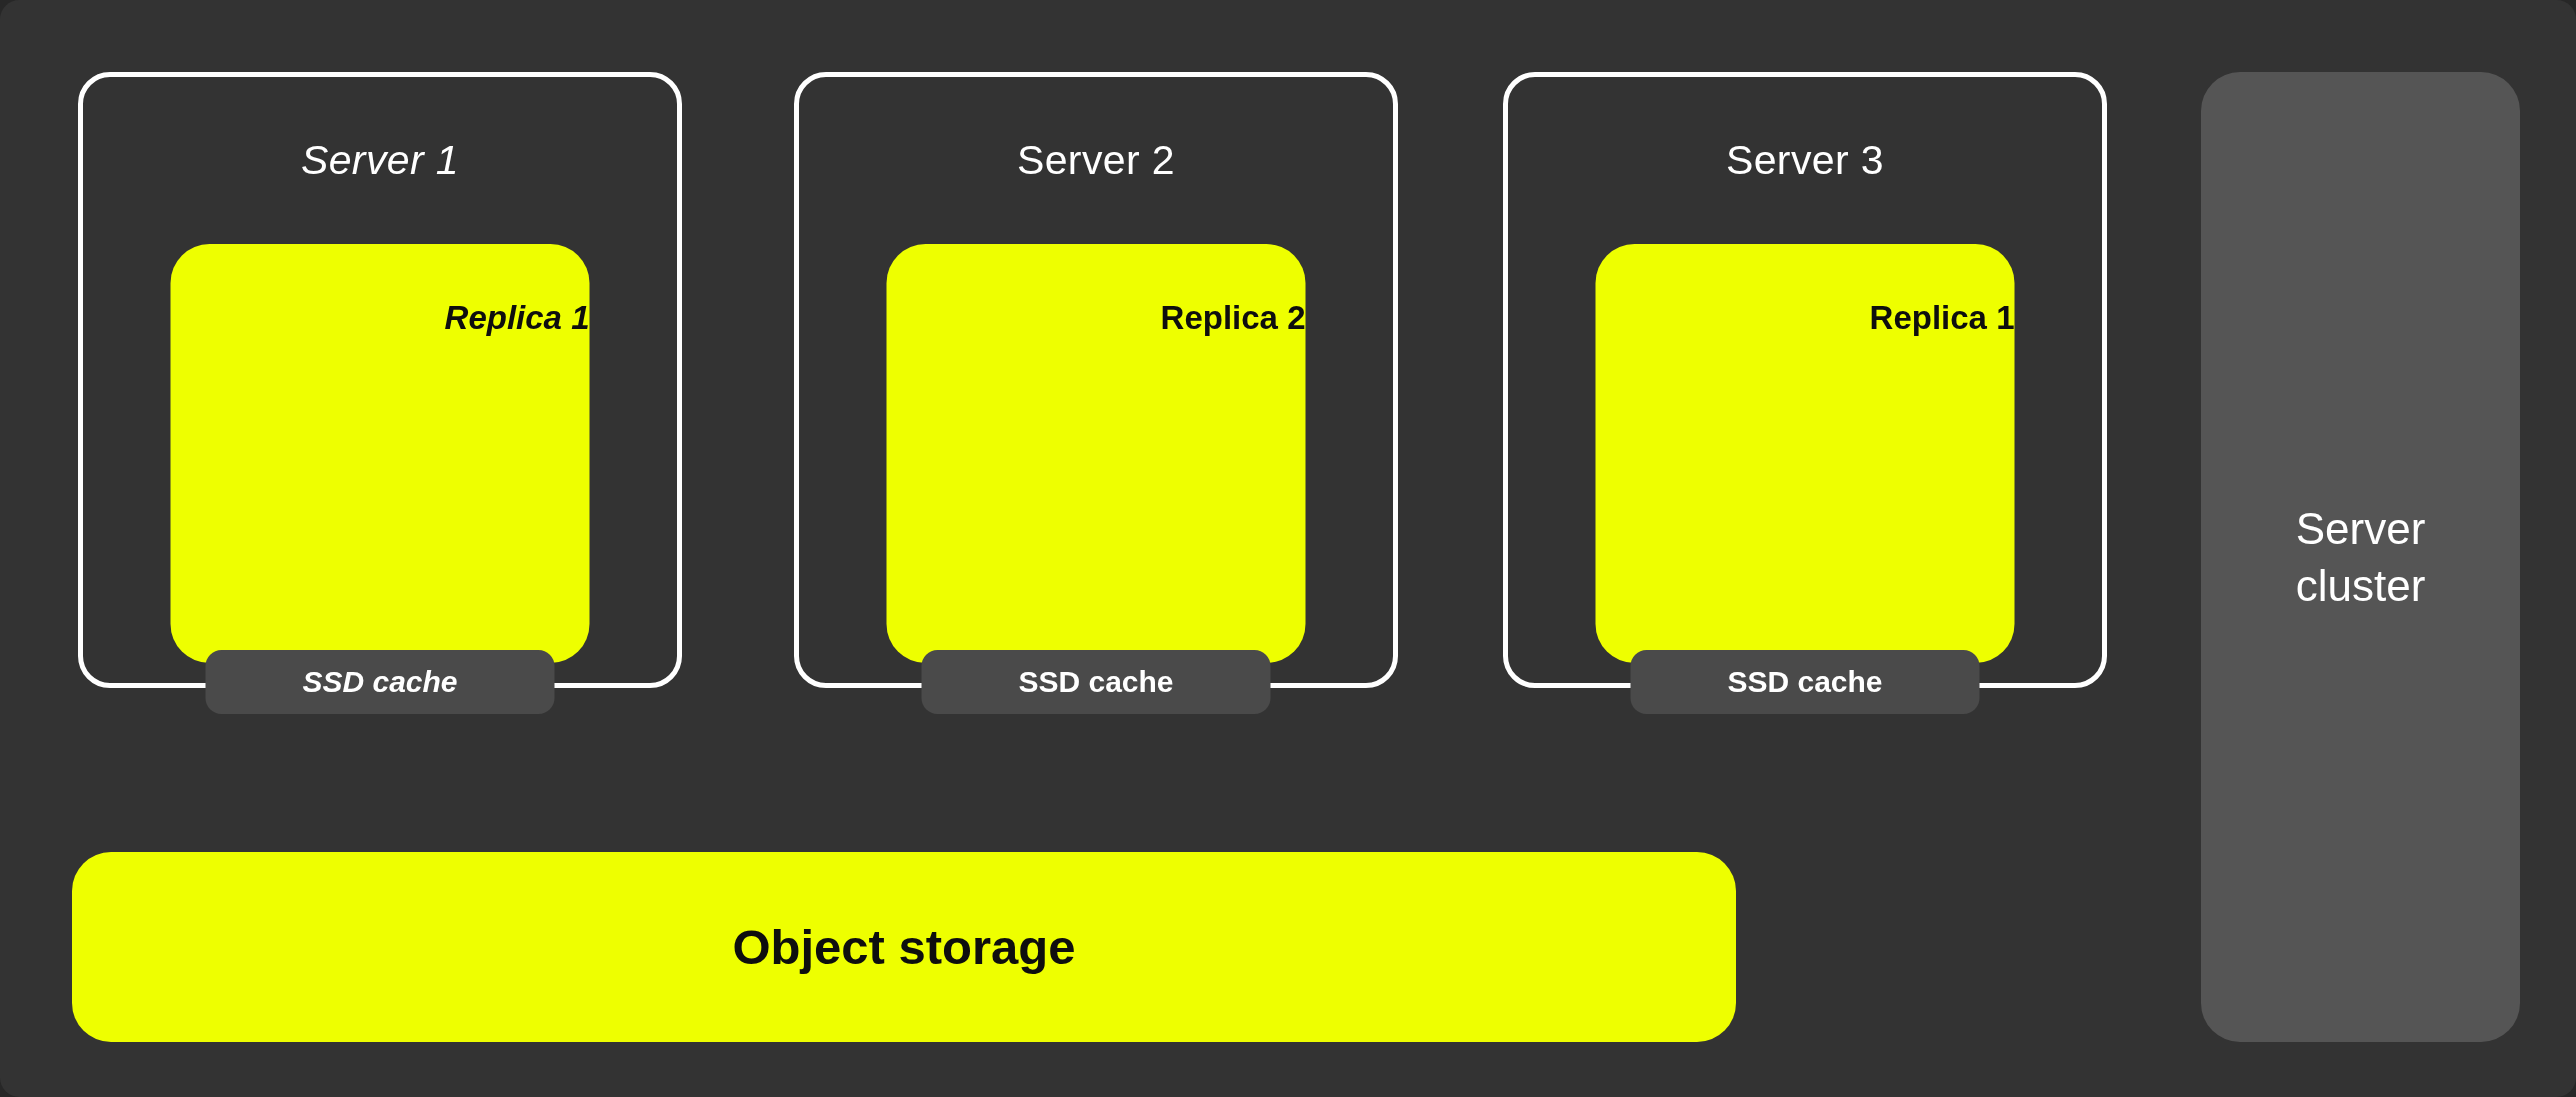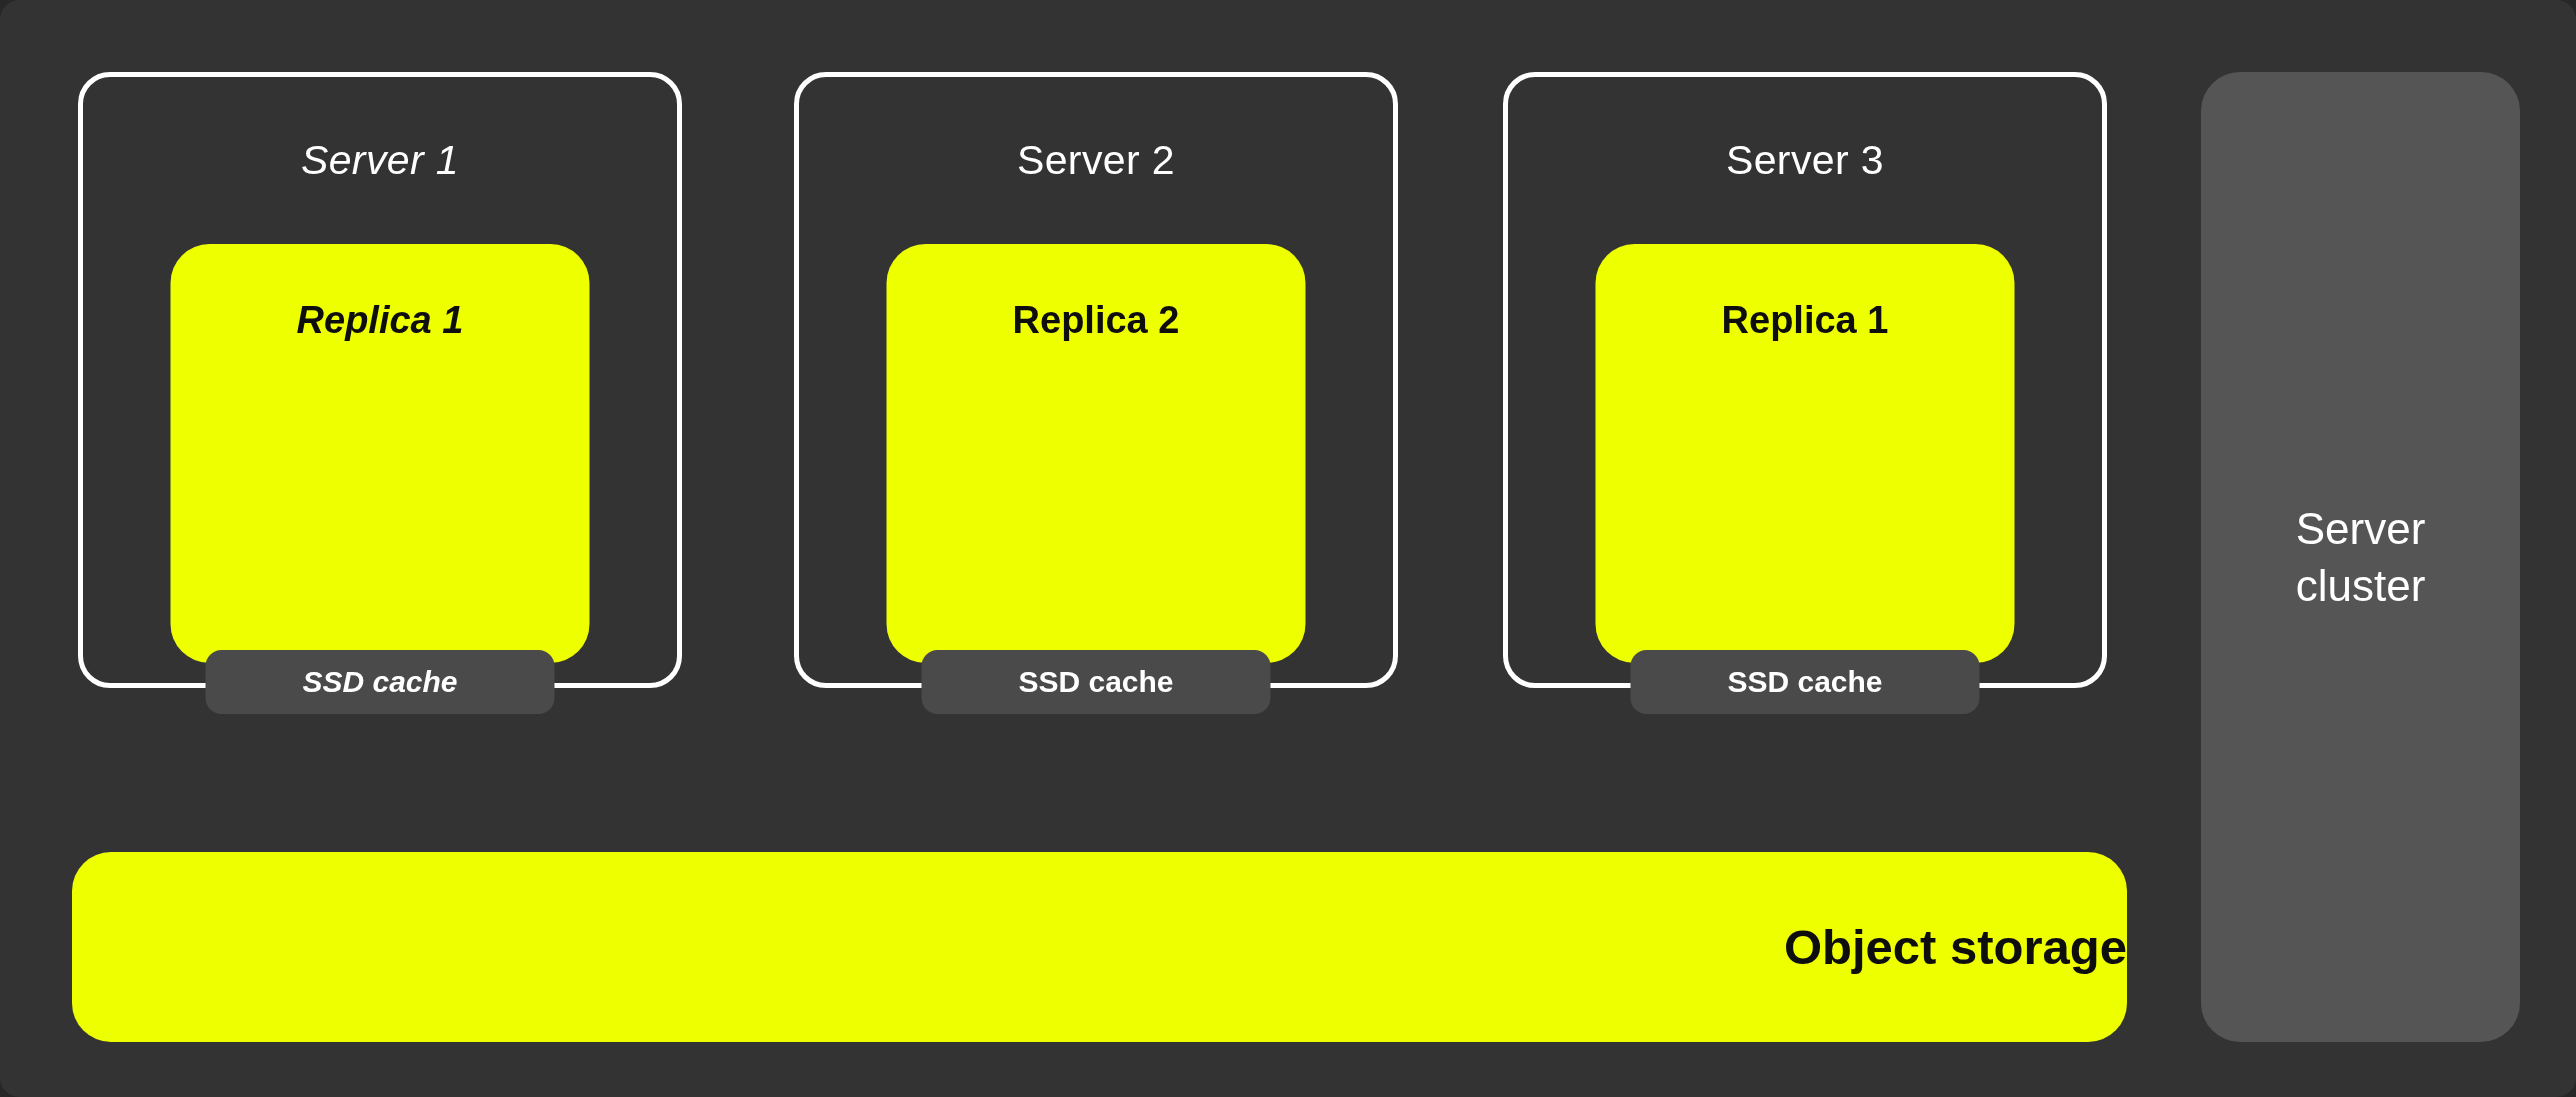--- a/index.html
+++ b/index.html
@@ -49,23 +49,23 @@
     left: 50%;
     transform: translateX(-50%);
     width: 419px;
     height: 419px;
     background: var(--accent_yellow, #EEFF00);
     border-radius: 39px;
   }
 
   .replica-label {
     padding-top: 55px;
-    text-align: center;
+    text-align: right;
     color: var(--text_dark, #0E0E0E);
-    font-size: 38px;
+    font-size: 33px;
     font-weight: 700;
   }
 
   .ssd-cache {
     position: absolute;
     top: 573px;
     left: 50%;
     transform: translateX(-50%);
     width: 349px;
     height: 64px;
@@ -78,27 +78,27 @@
     font-size: 30px;
     font-weight: 700;
     z-index: 2;
   }
 
   
   .object-storage {
     position: absolute;
     left: 72px;
     top: 852px;
-    width: 2055px;
+    width: 1664px;
     height: 190px;
     background: var(--accent_yellow, #EEFF00);
     border-radius: 39px;
     display: flex;
     align-items: center;
-    justify-content: flex-end;
+    justify-content: center;
   }
   .object-storage-label {
     color: var(--text_dark, #0E0E0E);
     font-size: 49px;
     font-weight: 700;
   }
 
   
   .keeper-cluster {
     position: absolute;

